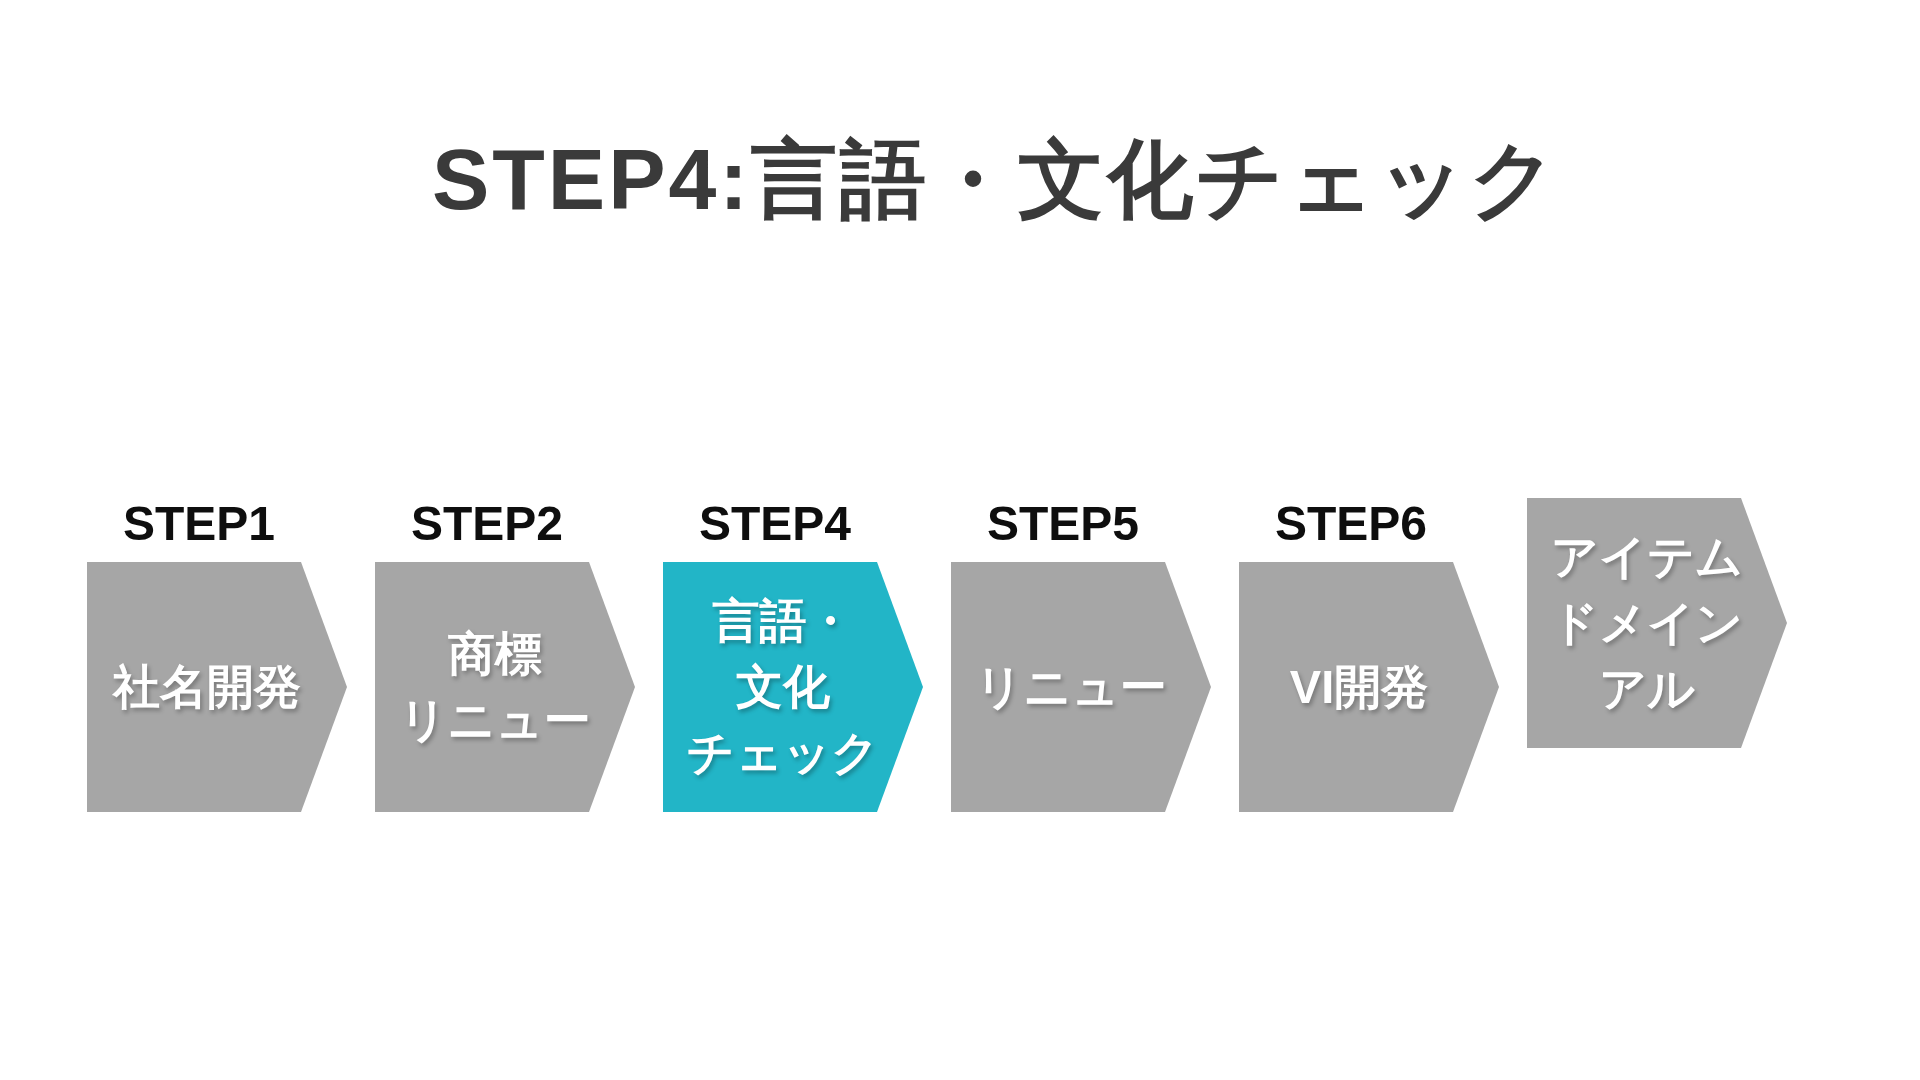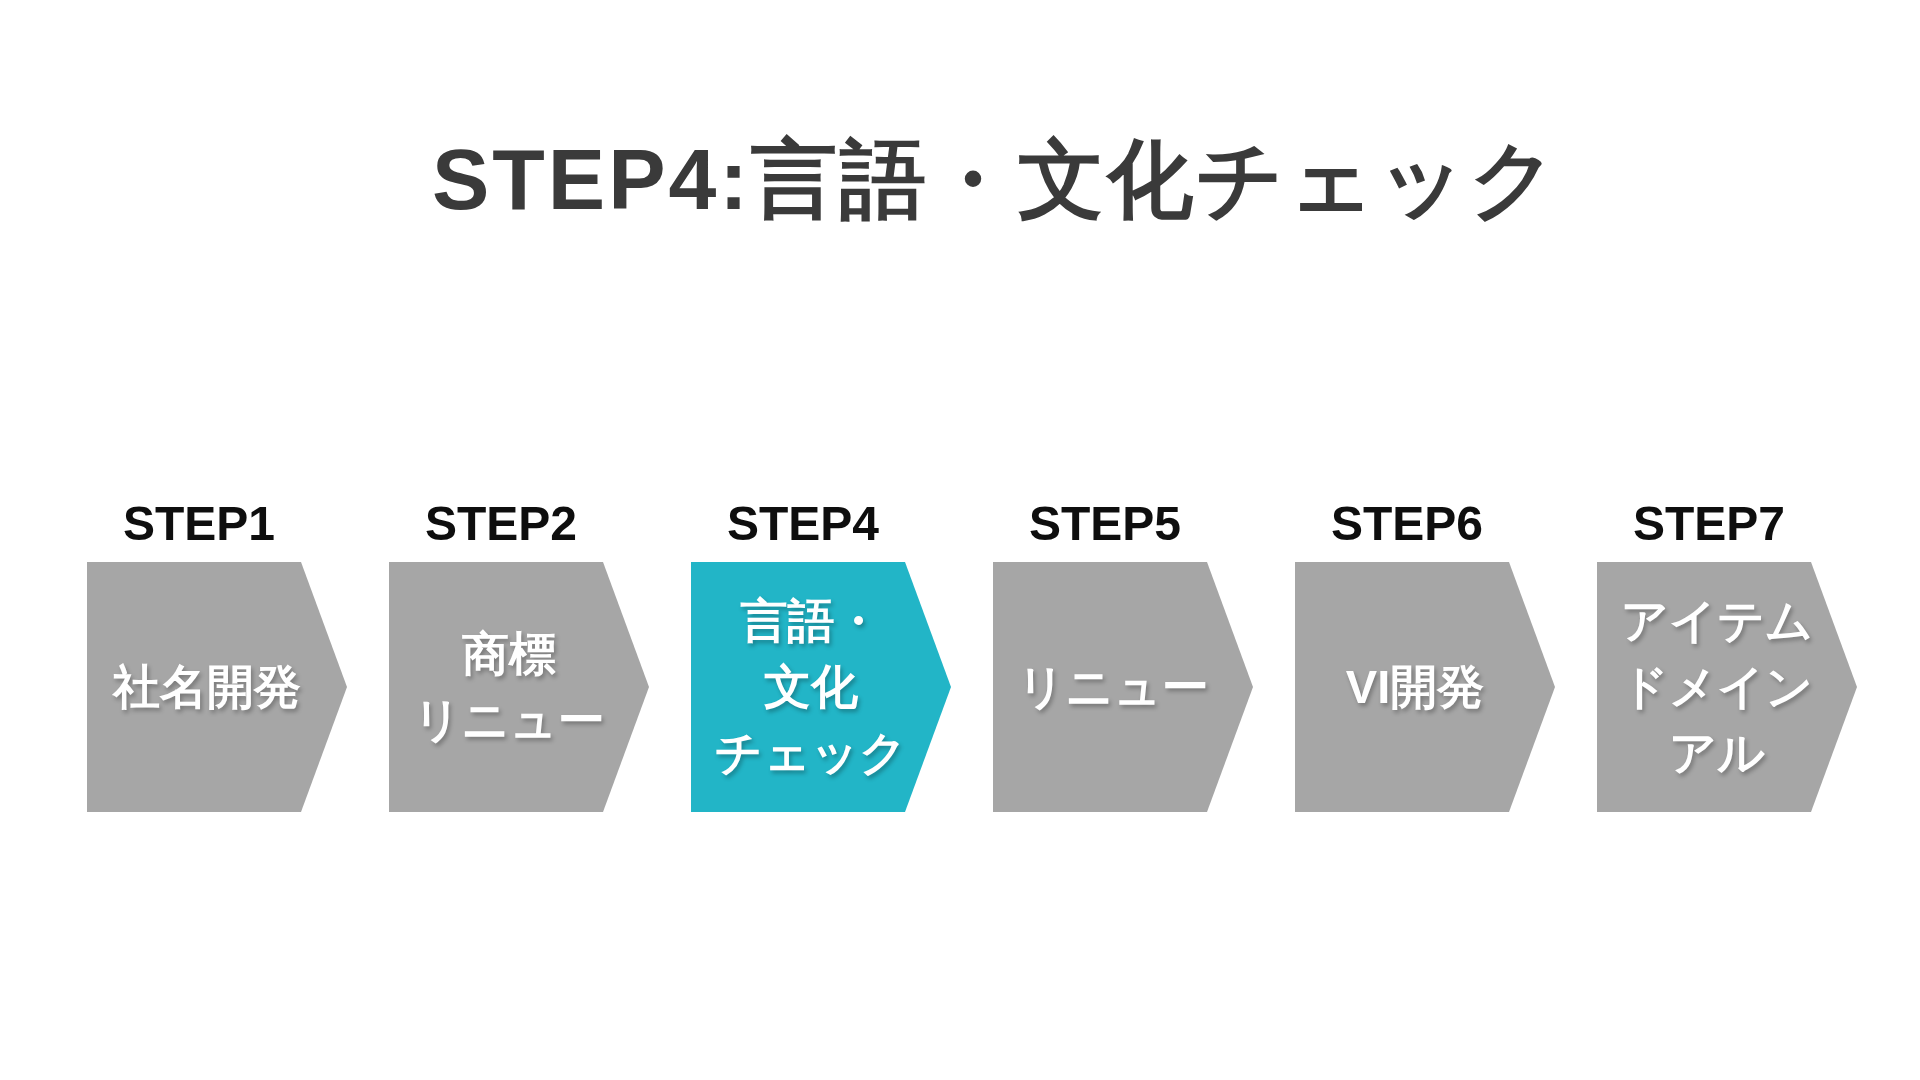--- a/index.html
+++ b/index.html
@@ -23,21 +23,21 @@
     letter-spacing: 3px;
     color: var(--title-text, #3a3a3a);
     white-space: nowrap;
   }
 
   .flow {
     position: absolute;
     top: 438px;
     left: 27px;
     display: flex;
-    gap: 18px;
+    gap: 4px;
   }
 
   .step { width: 260px; }
 
   .step-label {
     width: calc(100% - 36px);
     height: 52px;
     line-height: 52px;
     margin-bottom: 7px;
     text-align: center;
@@ -111,21 +111,20 @@
   </div>
 
   <div class="step">
     <div class="step-label">STEP6</div>
     <div class="step-arrow">
       <div class="step-text">VI開発</div>
     </div>
   </div>
 
   <div class="step">
-    <div class="step-label">STEP7</div>
     <div class="step-arrow">
       <div class="step-text">アイテム
 ドメイン
 アル</div>
     </div>
   </div>
 
 </div>
 
 </body></html>

